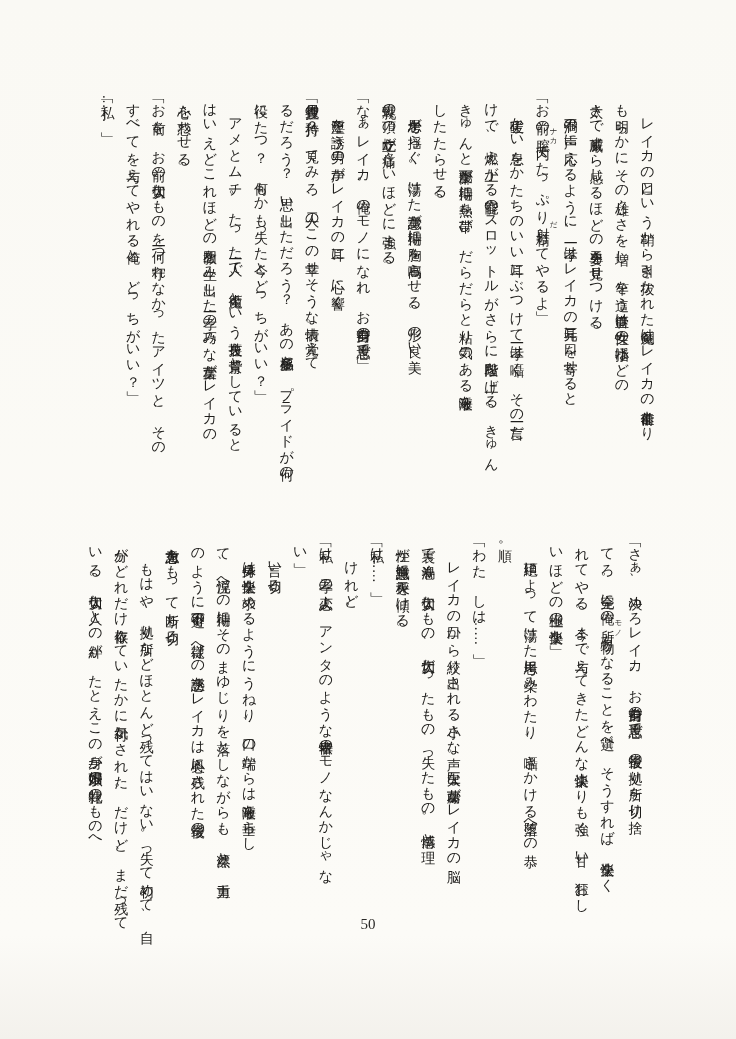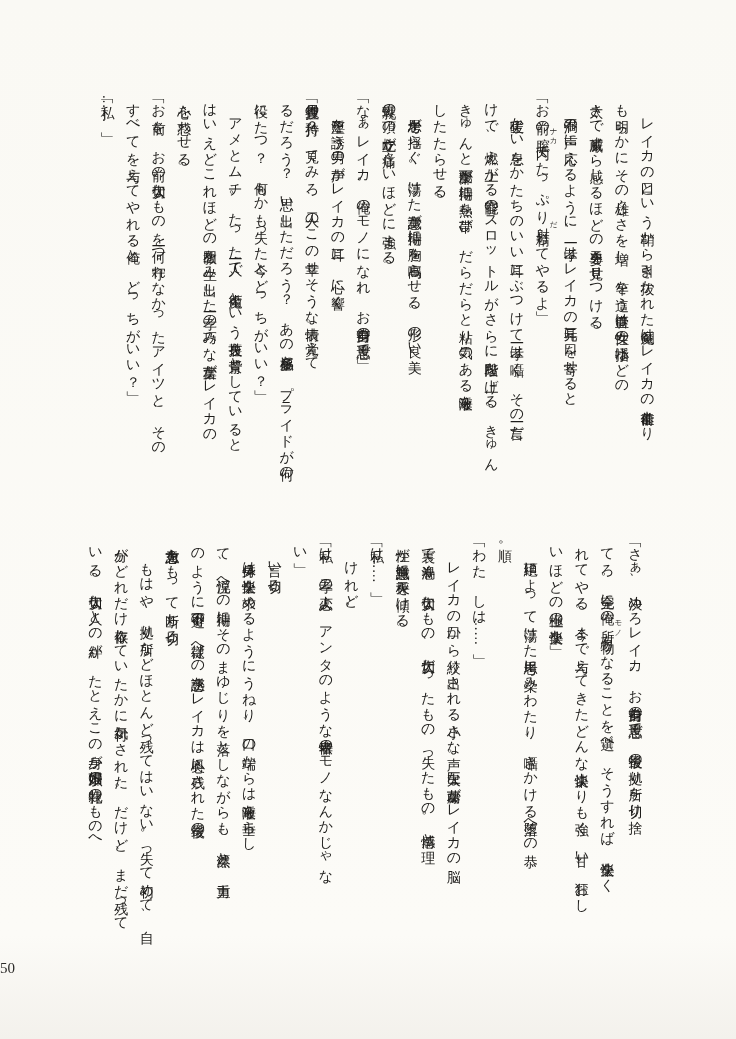--- a/index.html
+++ b/index.html
@@ -42,24 +42,24 @@
     line-height: 25.6px;
     white-space: nowrap;
   }
   ruby rt {
     font-size: 7.5px;
     letter-spacing: 0;
     color: #2a2927;
   }
   .page-number {
     position: absolute;
-    top: 960px;
+    top: 916px;
     left: 0;
     width: 100%;
-    text-align: left;
+    text-align: center;
     font-size: 15px;
     color: #2b2a28;
     font-family: "Liberation Serif", "DejaVu Serif", serif;
   }
 </style>
 </head>
 <body>
 
 <div class="page">
   <section class="text-block block-top">

